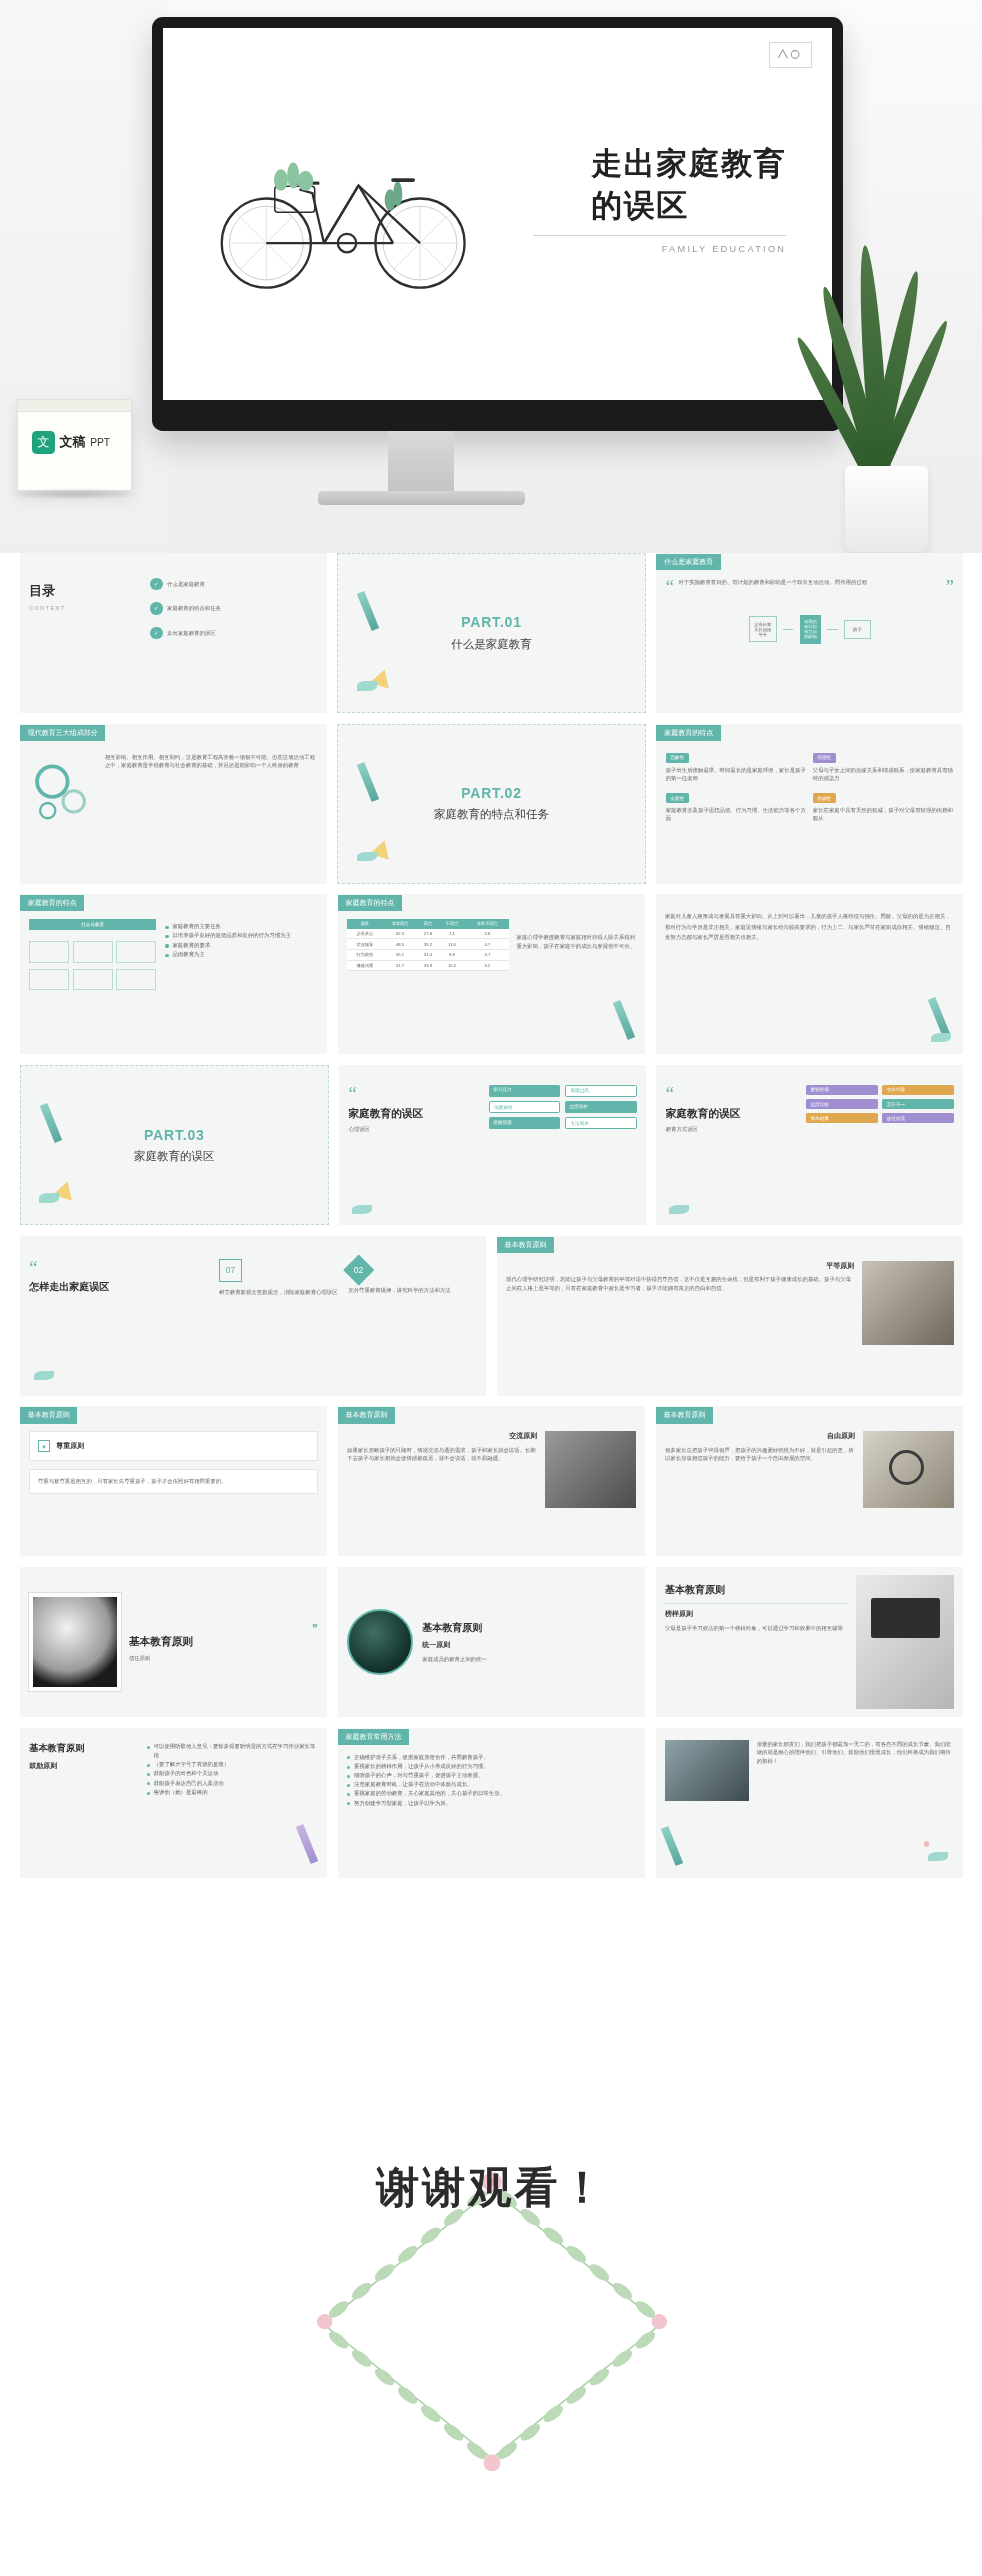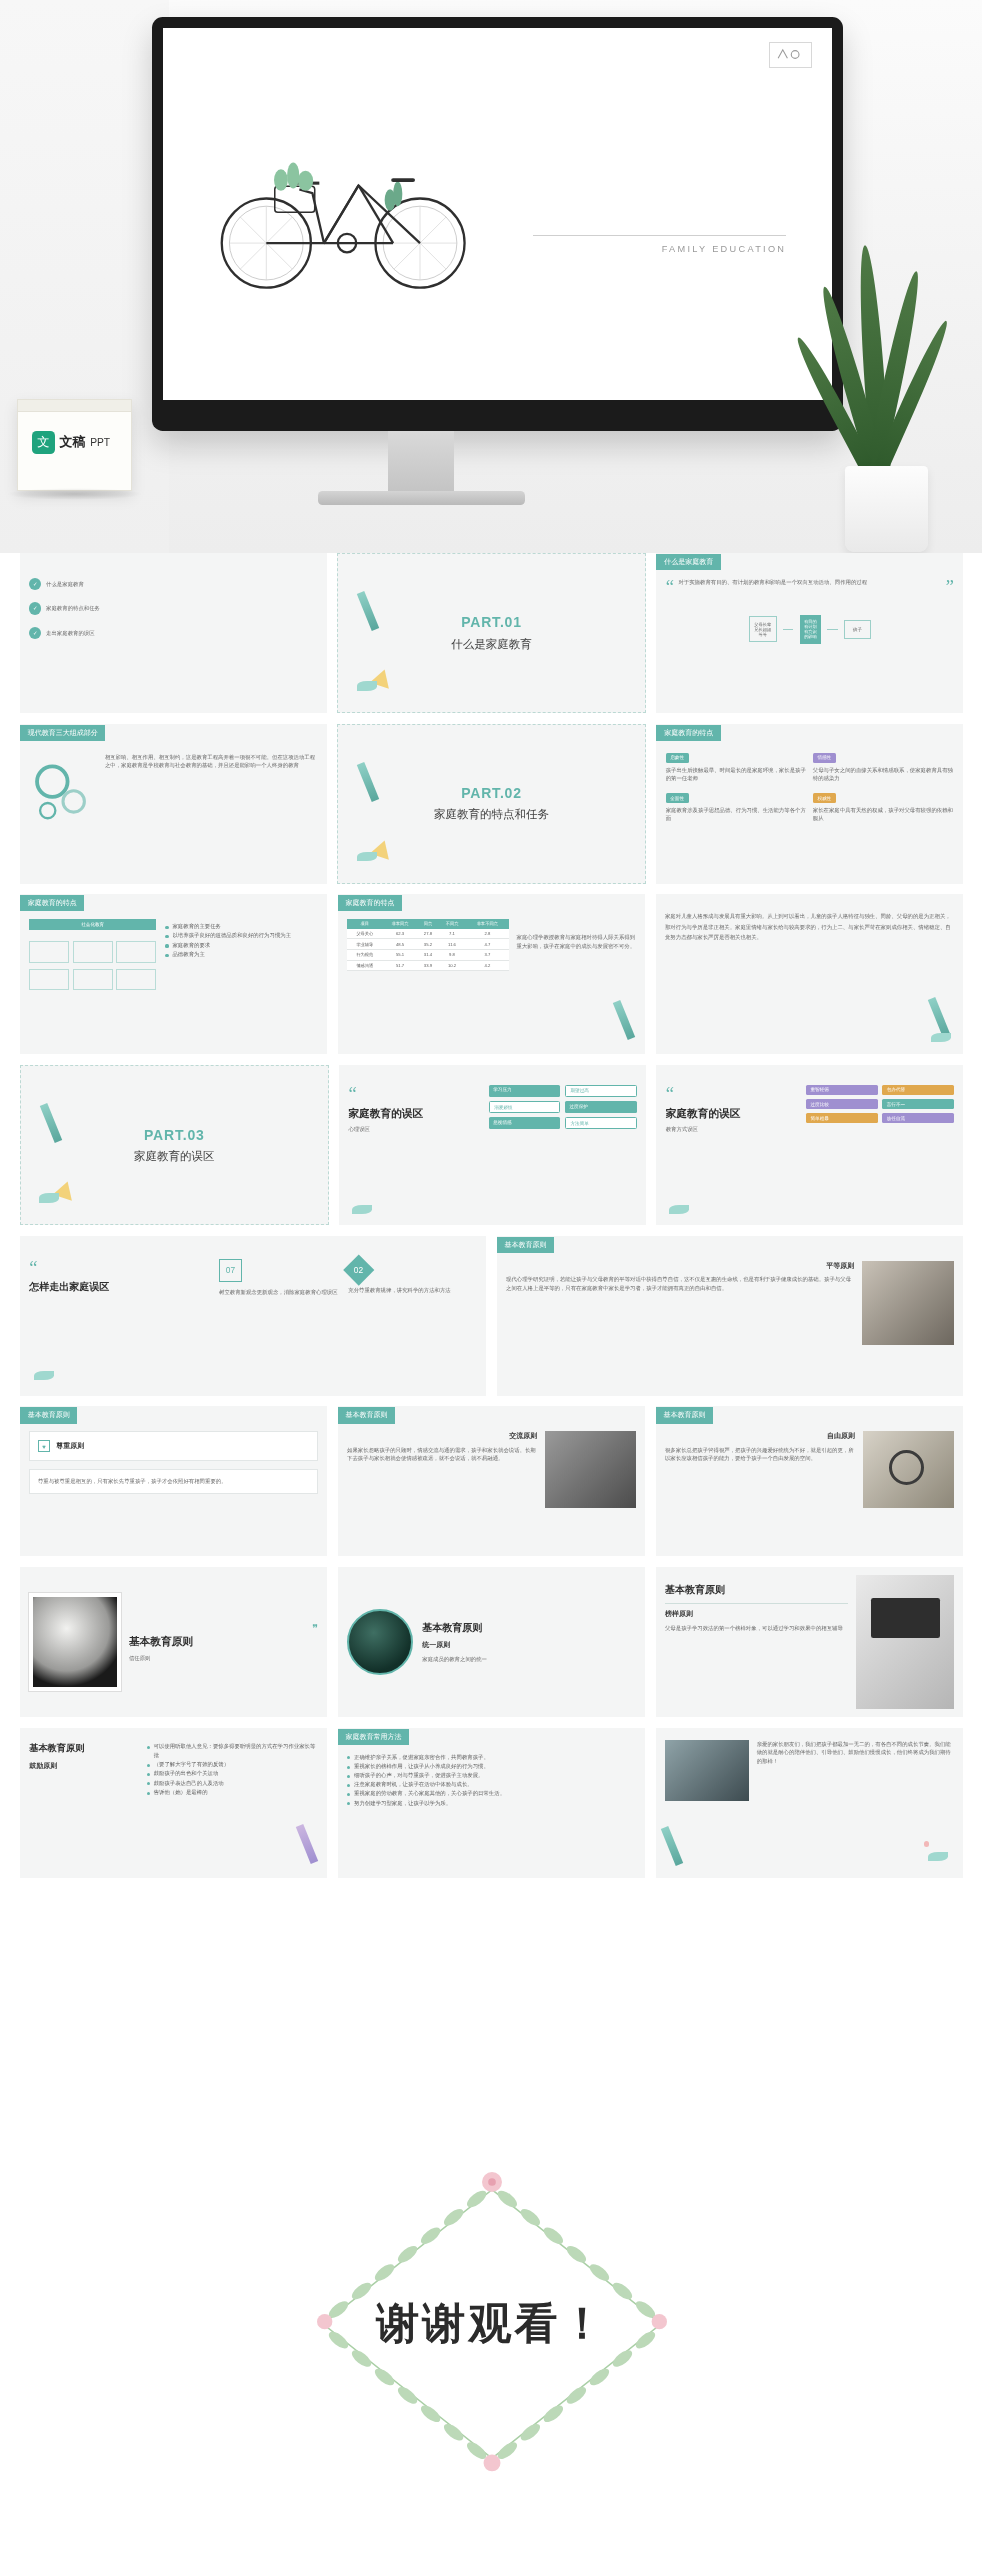--- a/index.html
+++ b/index.html
@@ -216,21 +216,21 @@
 
   
   .thanks {
     position: absolute; left: 0; top: 2072px;
     width: 983px; height: 504px;
     background: #ffffff;
     display: flex; align-items: center; justify-content: center;
   }
   .wreath {
     width: 430px; height: 330px; position: relative;
-    display:flex; align-items:center; justify-content:center;
+    display:flex; align-items:flex-start; justify-content:center;
   }
   .thanks-text {
     position: relative; z-index: 3;
     font-size: 43px; font-weight: bold; color: #2b2b2b; letter-spacing: 3.1px;
   }
 </style>
 </head>
 <body>
 
 <div class="page">
@@ -269,20 +269,24 @@
             <ellipse cx="120" cy="72" rx="8" ry="17"></ellipse>
             <ellipse cx="136" cy="79" rx="10" ry="13"></ellipse>
           </g>
           <g fill="#6ba98a">
             <ellipse cx="246" cy="104" rx="7" ry="14"></ellipse>
             <ellipse cx="256" cy="96" rx="6" ry="16"></ellipse>
           </g>
           <path d="M250 78 h26" stroke="#2f2f2f" stroke-width="5" stroke-linecap="round"></path>
         </svg>
 
+        <div class="cover-title">
+          <div>走出家庭教育</div>
+          <div>的误区</div>
+        </div>
         <div class="cover-rule"></div>
         <div class="cover-sub">FAMILY EDUCATION</div>
 
         <div class="cover-logo">
           <svg width="31" height="17" viewBox="0 0 40 22">
             <path d="M4 16 L10 5 L16 16" fill="none" stroke="#9b9b9b" stroke-width="1.4"></path>
             <circle cx="26" cy="11" r="5" fill="none" stroke="#9b9b9b" stroke-width="1.4"></circle>
           </svg>
         </div>
       </div>
@@ -310,20 +314,24 @@
     </div>
     <div class="calendar-shadow"></div>
   </div>
 
   <div class="grid">
 
     <div class="row">
 
       <div class="slide s-h">
         <div class="pad" style="display:flex;height:100%;">
+          <div style="width:42%;padding-top:21.5px;">
+            <div style="font-size:13px;color:#2f2f2f;font-weight:bold;">目录</div>
+            <div style="font-size:5.4px;color:#a5a5a5;letter-spacing:1.5px;margin-top:4.6px;">CONTENT</div>
+          </div>
           <div style="width:58%;padding-top:17px;">
             <div style="display:flex;align-items:center;gap:4.6px;margin-bottom:12.3px;">
               <span style="width:12.3px;height:12.3px;border-radius:50%;background:#62b5ab;display:flex;align-items:center;justify-content:center;color:#fff;font-size:5.4px;">✓</span>
               <span class="mini">什么是家庭教育</span>
             </div>
             <div style="display:flex;align-items:center;gap:4.6px;margin-bottom:12.3px;">
               <span style="width:12.3px;height:12.3px;border-radius:50%;background:#62b5ab;display:flex;align-items:center;justify-content:center;color:#fff;font-size:5.4px;">✓</span>
               <span class="mini">家庭教育的特点和任务</span>
             </div>
             <div style="display:flex;align-items:center;gap:4.6px;">

